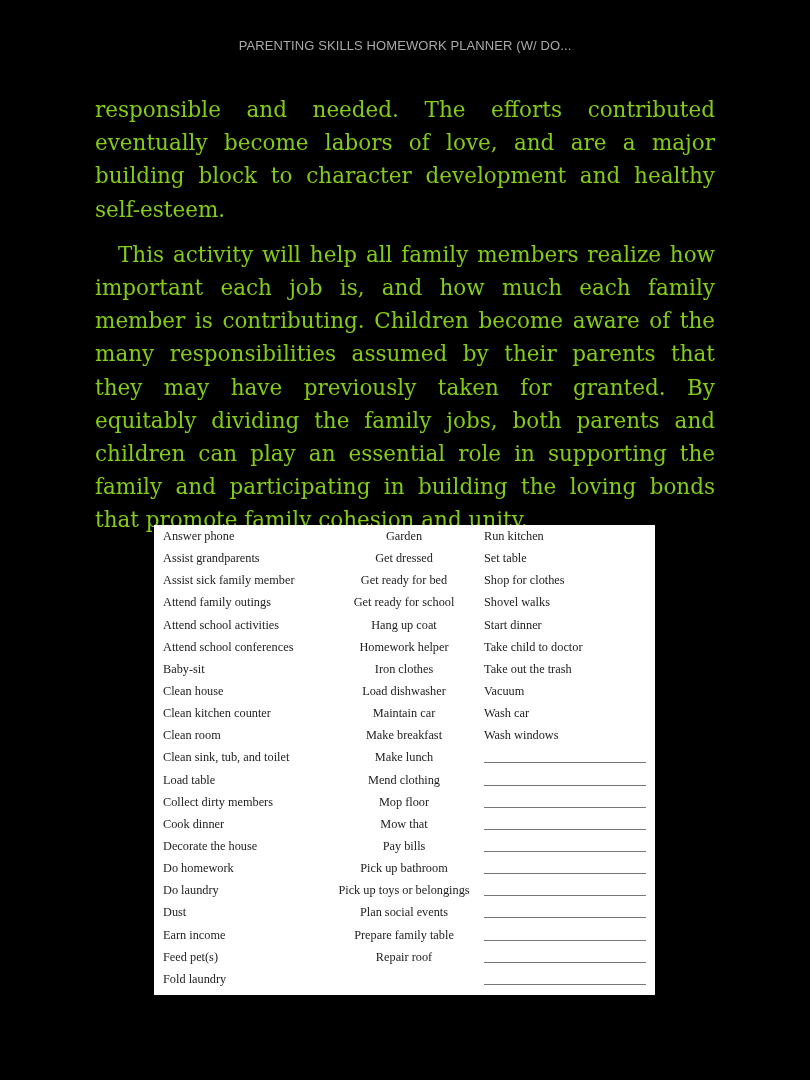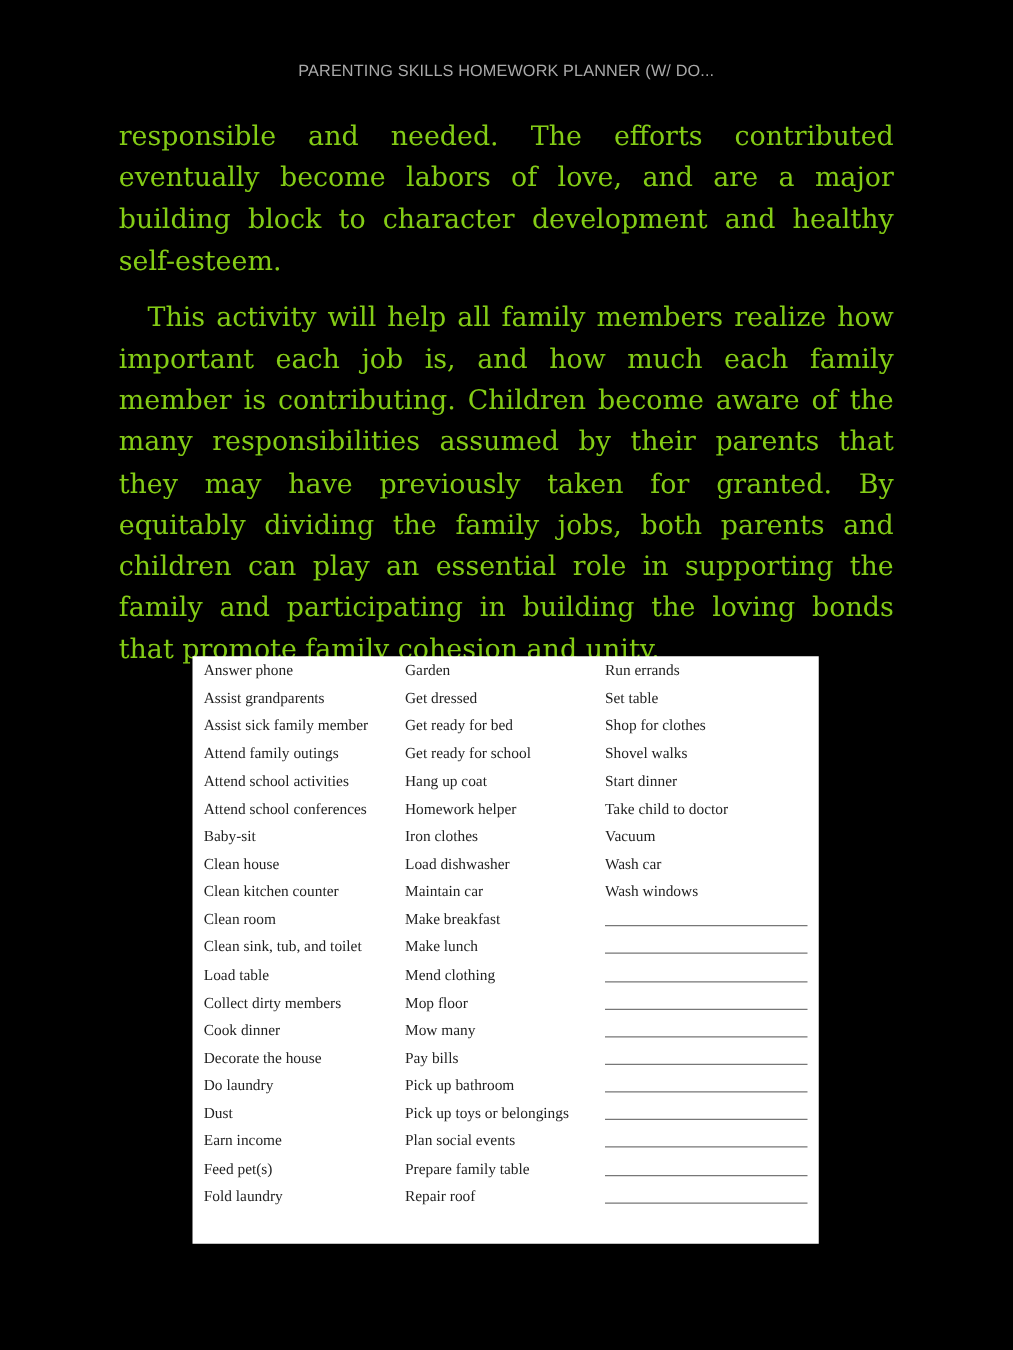--- a/index.html
+++ b/index.html
@@ -8,21 +8,21 @@
       background: #000000;
     }
     body {
       width: 810px;
       height: 1080px;
       position: relative;
       overflow: hidden;
     }
     .header-title {
       position: absolute;
-      top: 49px;
+      top: 38px;
       left: 0;
       width: 810px;
       text-align: center;
       font-family: "Liberation Sans", sans-serif;
       font-size: 13px;
       color: #a9a9a9;
       letter-spacing: 0.1px;
     }
     .body-text {
       position: absolute;
@@ -50,21 +50,21 @@
       width: 501px;
       height: 470px;
       background: #ffffff;
       box-sizing: border-box;
     }
     .col {
       position: absolute;
       top: 2px;
     }
     .col.c1 { left: 9px; width: 160px; }
-    .col.c2 { left: 170px; width: 160px; }
+    .col.c2 { left: 170px; width: 160px; text-align: center; }
     .col.c3 { left: 330px; width: 162px; }
     .cell {
       height: 22.15px;
       font-family: "Liberation Serif", serif;
       font-size: 12.3px;
       line-height: 18px;
       color: #222222;
       white-space: nowrap;
     }
     .blank-line {
@@ -99,55 +99,57 @@
       <div class="cell">Attend school conferences</div>
       <div class="cell">Baby-sit</div>
       <div class="cell">Clean house</div>
       <div class="cell">Clean kitchen counter</div>
       <div class="cell">Clean room</div>
       <div class="cell">Clean sink, tub, and toilet</div>
       <div class="cell">Load table</div>
       <div class="cell">Collect dirty members</div>
       <div class="cell">Cook dinner</div>
       <div class="cell">Decorate the house</div>
+      <div class="cell">Do homework</div>
       <div class="cell">Do laundry</div>
       <div class="cell">Dust</div>
       <div class="cell">Earn income</div>
       <div class="cell">Feed pet(s)</div>
       <div class="cell">Fold laundry</div>
     </div>
   <div class="col c2" id="col2">
       <div class="cell">Garden</div>
       <div class="cell">Get dressed</div>
       <div class="cell">Get ready for bed</div>
       <div class="cell">Get ready for school</div>
       <div class="cell">Hang up coat</div>
       <div class="cell">Homework helper</div>
       <div class="cell">Iron clothes</div>
       <div class="cell">Load dishwasher</div>
       <div class="cell">Maintain car</div>
       <div class="cell">Make breakfast</div>
       <div class="cell">Make lunch</div>
       <div class="cell">Mend clothing</div>
       <div class="cell">Mop floor</div>
-      <div class="cell">Mow many</div>
+      <div class="cell">Mow that</div>
       <div class="cell">Pay bills</div>
       <div class="cell">Pick up bathroom</div>
       <div class="cell">Pick up toys or belongings</div>
       <div class="cell">Plan social events</div>
       <div class="cell">Prepare family table</div>
       <div class="cell">Repair roof</div>
     </div>
   <div class="col c3" id="col3">
-      <div class="cell">Run errands</div>
+      <div class="cell">Run kitchen</div>
       <div class="cell">Set table</div>
       <div class="cell">Shop for clothes</div>
       <div class="cell">Shovel walks</div>
       <div class="cell">Start dinner</div>
       <div class="cell">Take child to doctor</div>
+      <div class="cell">Take out the trash</div>
       <div class="cell">Vacuum</div>
       <div class="cell">Wash car</div>
       <div class="cell">Wash windows</div>
       <div class="blank-line">
         <div class="rule"></div>
       </div>
       <div class="blank-line">
         <div class="rule"></div>
       </div>
       <div class="blank-line">

